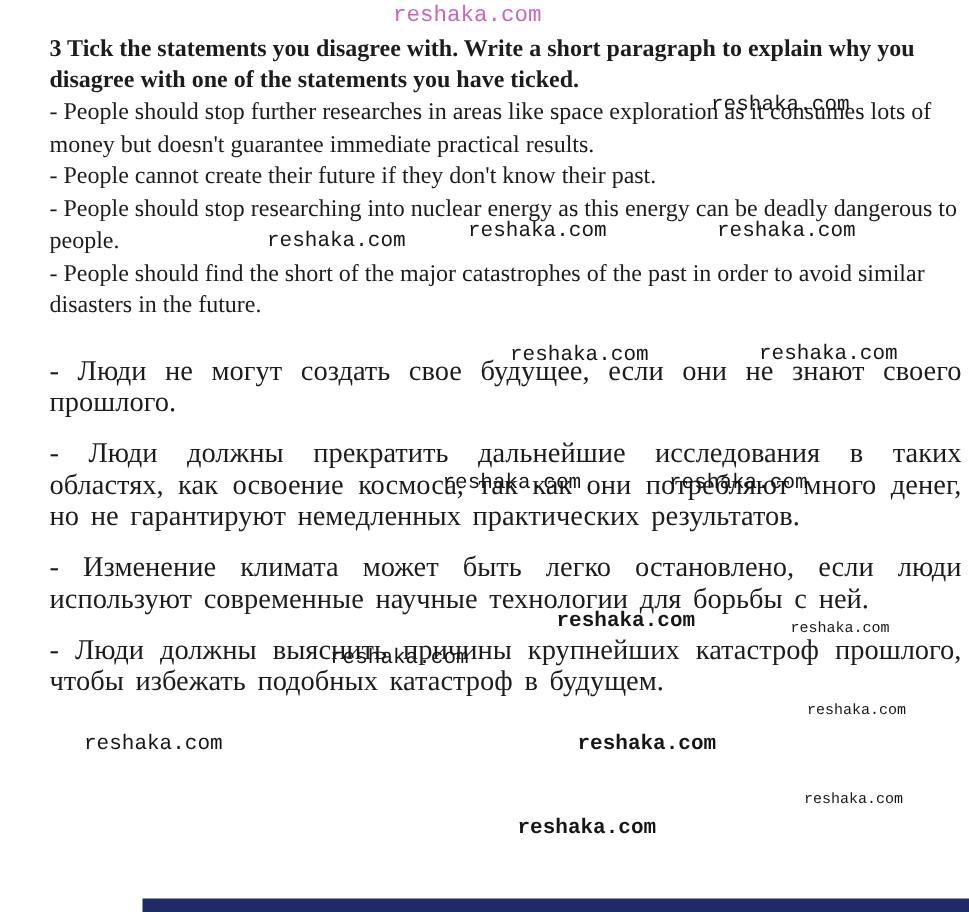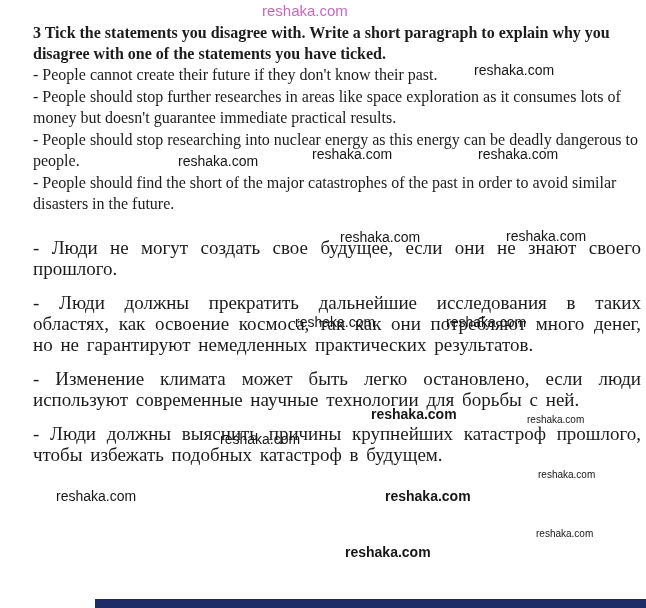--- a/index.html
+++ b/index.html
@@ -49,41 +49,41 @@
   .ru-item.gap-sm  { margin-top: 13px !important; }
   .watermark-layer {
     position: absolute;
     top: 0; left: 0; right: 0; bottom: 0;
     z-index: 2;
     pointer-events: none;
   }
   .watermark {
     position: absolute;
     white-space: nowrap;
-    font-family: Liberation Sans, sans-serif;
+    font-family: Liberation Mono, monospace;
   }
   .bottom-bar {
     position: absolute;
     bottom: 0;
     left: 95px;
     right: 0;
     height: 9px;
     z-index: 3;
   }
 </style>
 </head>
 <body>
 
 <div class="page" style="color: rgb(28, 28, 28);">
   <div class="content">
 
     <p class="en-heading">3 Tick the statements you disagree with. Write a short paragraph to explain why you disagree with one of the statements you have ticked.</p>
 
+    <p class="en-item">- People should stop further researches in areas like space exploration as it consumes lots of money but doesn't guarantee immediate practical results.</p>
     <p class="en-item">- People cannot create their future if they don't know their past.</p>
-    <p class="en-item">- People should stop further researches in areas like space exploration as it consumes lots of money but doesn't guarantee immediate practical results.</p>
     <p class="en-item">- People should stop researching into nuclear energy as this energy can be deadly dangerous to people.</p>
     <p class="en-item">- People should find the short of the major catastrophes of the past in order to avoid similar disasters in the future.</p>
 
 
     <p class="ru-item gap-lg">- Люди не могут создать свое будущее, если они не знают своего прошлого.</p>
     <p class="ru-item gap-sm">- Люди должны прекратить дальнейшие исследования в таких областях, как освоение космоса, так как они потребляют много денег, но не гарантируют немедленных практических результатов.</p>
     <p class="ru-item gap-sm">- Изменение климата может быть легко остановлено, если люди используют современные научные технологии для борьбы с ней.</p>
     <p class="ru-item gap-sm">- Люди должны выяснить причины крупнейших катастроф прошлого, чтобы избежать подобных катастроф в будущем.</p>
 
   </div>

